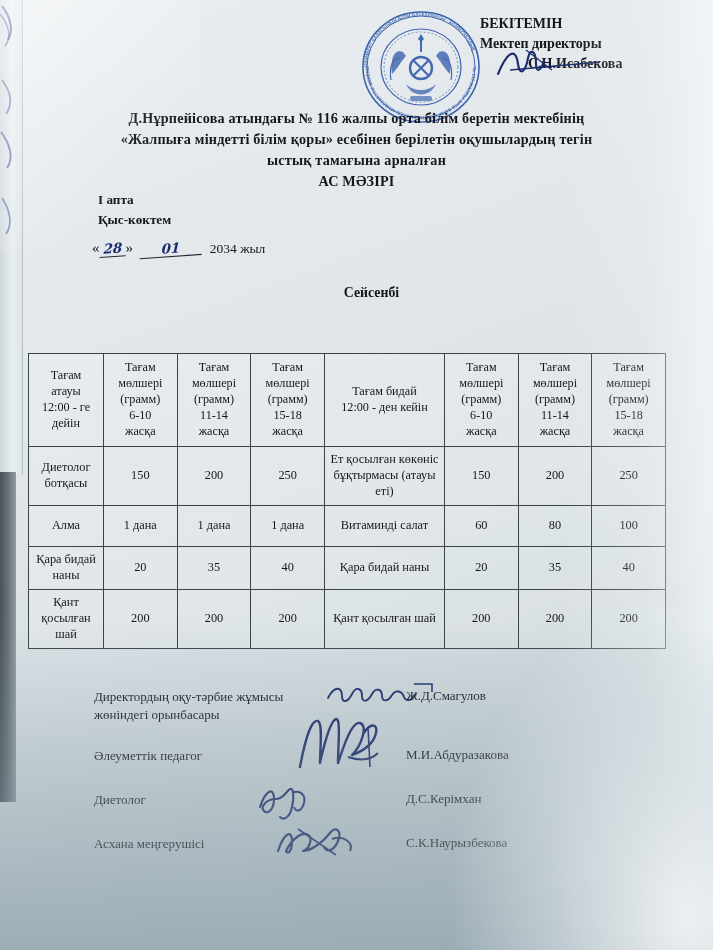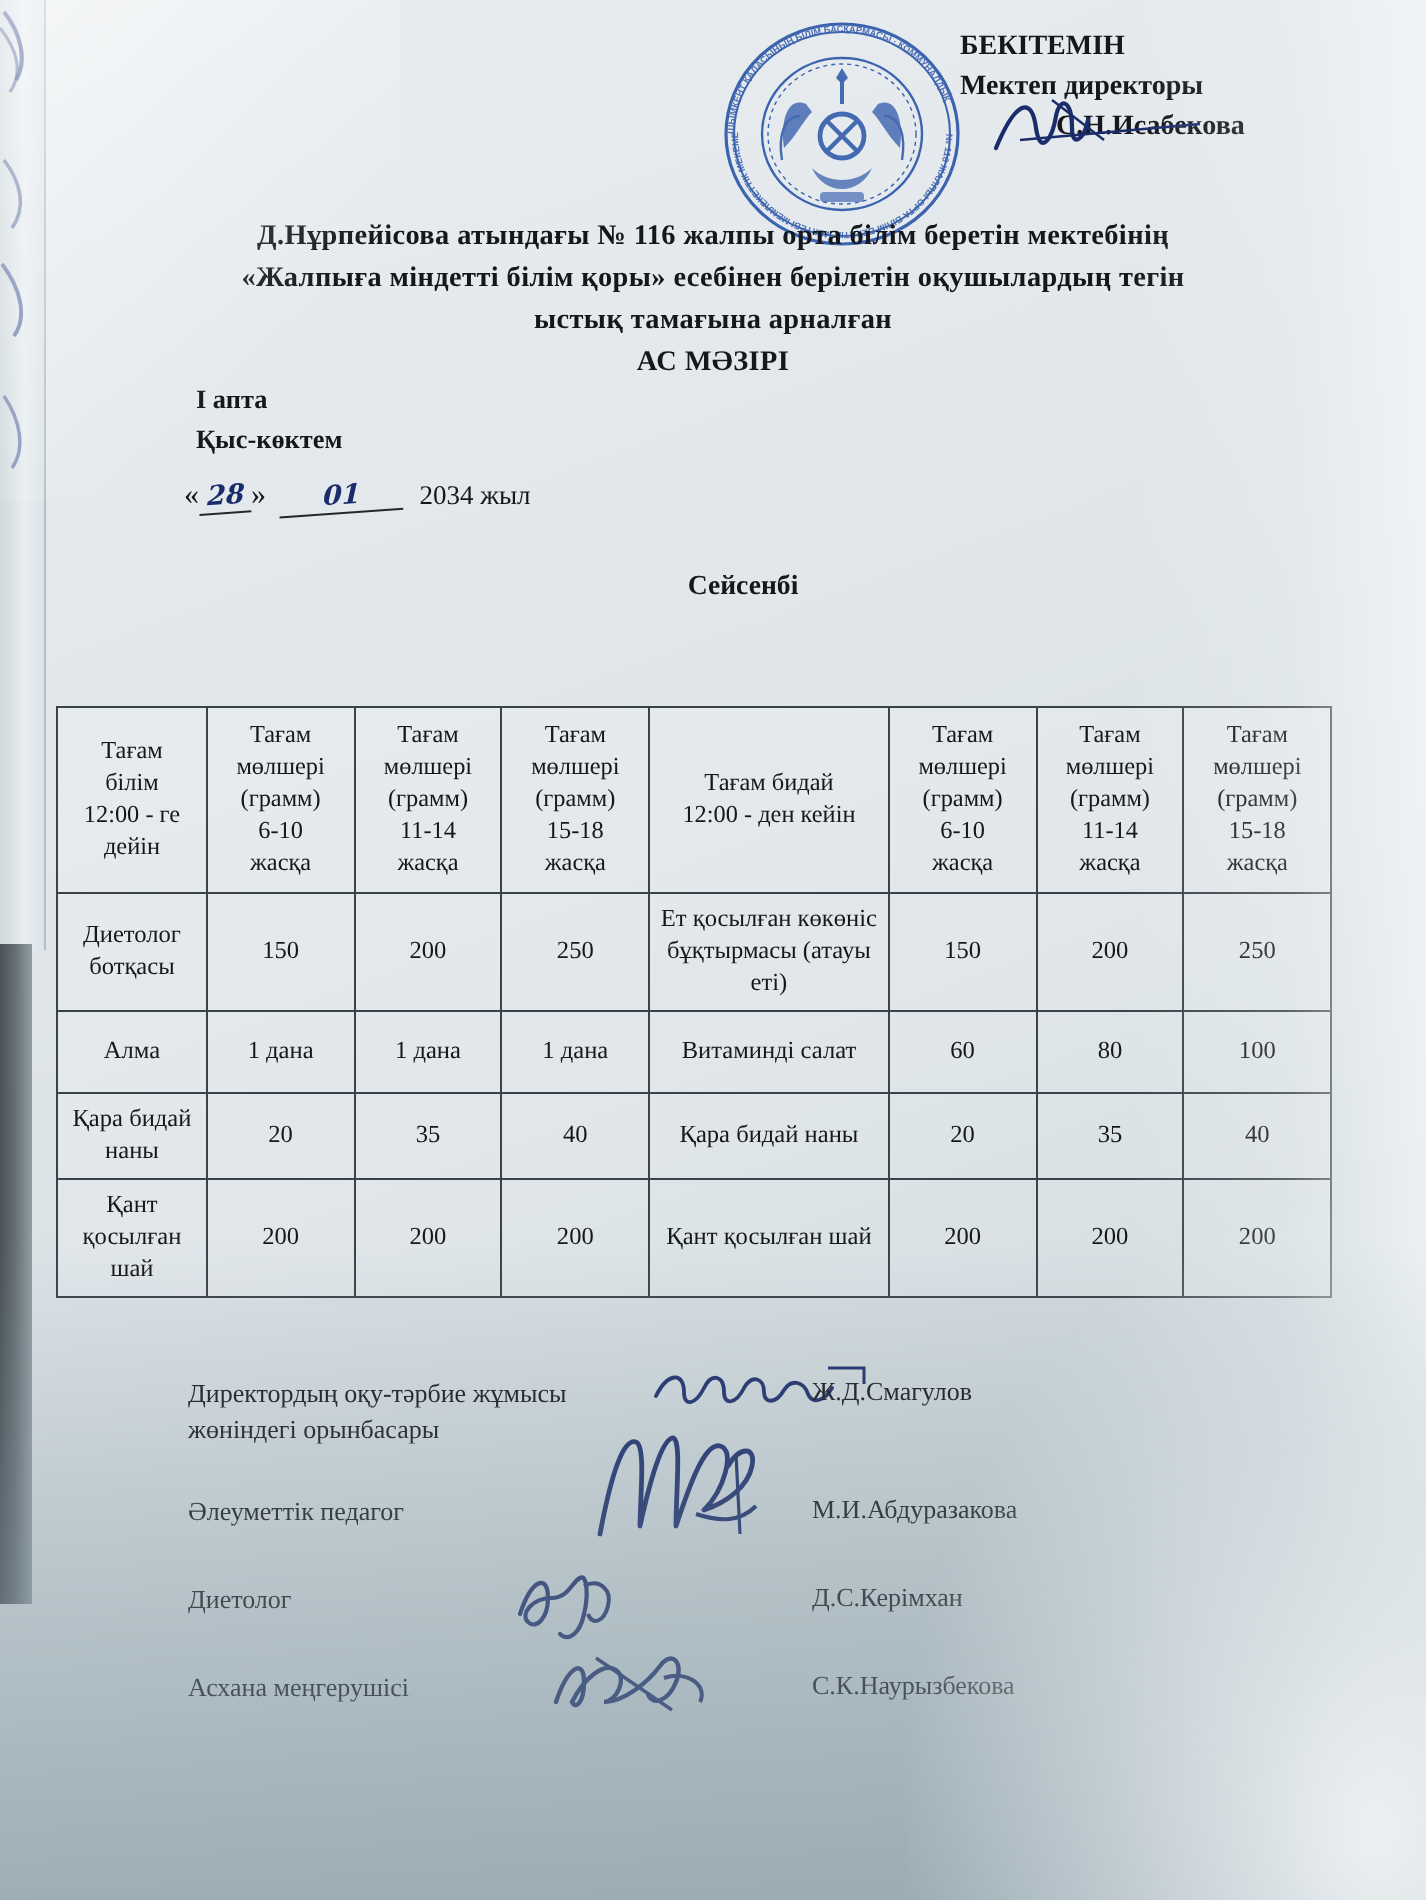--- a/index.html
+++ b/index.html
@@ -315,21 +315,21 @@
   </div>
 
   <div class="weekday">Сейсенбі</div>
 
   <div class="table-wrap">
     <table class="menu">
       <thead>
         <tr>
           <th class="c-name">
             <div>Тағам</div>
-            <div>білім</div>
+            <div>атауы</div>
             <div>12:00 - ге</div>
             <div>дейін</div>
           </th>
           <th class="c-qty">
             <div>Тағам</div>
             <div>мөлшері</div>
             <div>(грамм)</div>
             <div>6-10</div>
             <div>жасқа</div>
           </th>

